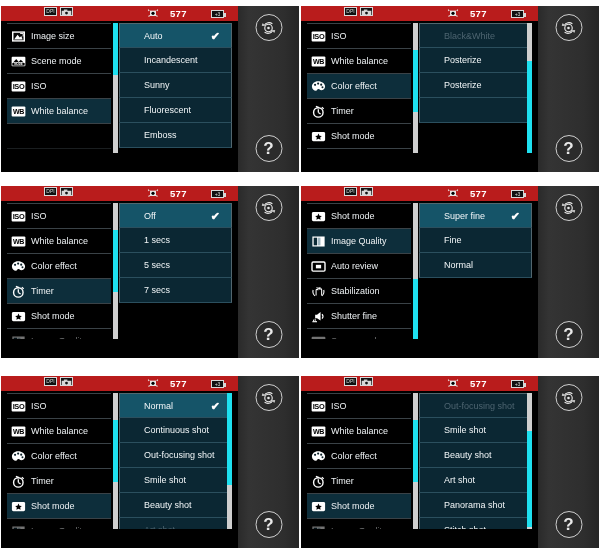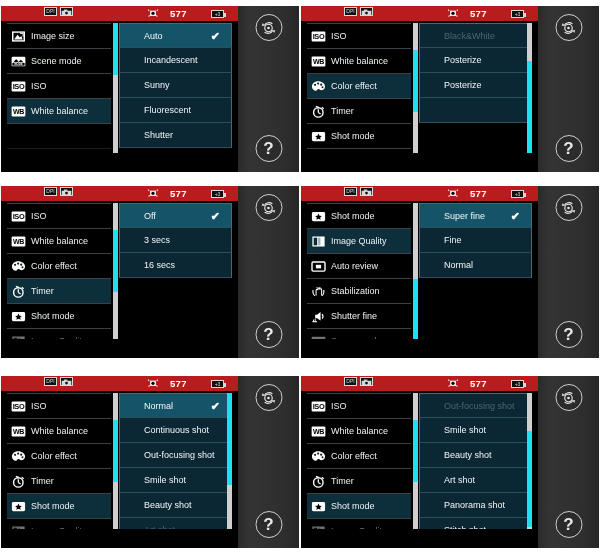--- a/index.html
+++ b/index.html
@@ -254,21 +254,21 @@
               <div class="orow">
                 <span>Incandescent</span>
               </div>
               <div class="orow">
                 <span>Sunny</span>
               </div>
               <div class="orow">
                 <span>Fluorescent</span>
               </div>
               <div class="orow">
-                <span>Shutter</span>
+                <span>Emboss</span>
               </div>
             </div>
           </div>
         </div>
         <div class="grip">
     <div class="grip-btn top">
       <svg width="16" height="16" viewBox="0 0 18 18">
         <circle cx="9" cy="9" r="4.2" stroke="#e9e9e9" stroke-width="1.3" fill="none"></circle>
         <circle cx="9" cy="9" r="1.5" fill="#e9e9e9"></circle>
         <path d="M4.2 6.2 A6 6 0 0 1 13.4 4.4" stroke="#e9e9e9" stroke-width="1.3" fill="none"></path>
@@ -493,24 +493,27 @@
             </div>
             <div class="divbar" style="top: 2px; height: 136px;">
               <div class="thumb" style="top: 27px; height: 62px;"></div>
             </div>
             <div class="optlist">
               <div class="orow sel">
                 <span>Off</span>
                 <span class="chk">✔</span>
               </div>
               <div class="orow">
-                <span>3 secs</span>
-              </div>
-              <div class="orow">
-                <span>16 secs</span>
+                <span>1 secs</span>
+              </div>
+              <div class="orow">
+                <span>5 secs</span>
+              </div>
+              <div class="orow">
+                <span>7 secs</span>
               </div>
             </div>
           </div>
         </div>
         <div class="grip">
     <div class="grip-btn top">
       <svg width="16" height="16" viewBox="0 0 18 18">
         <circle cx="9" cy="9" r="4.2" stroke="#e9e9e9" stroke-width="1.3" fill="none"></circle>
         <circle cx="9" cy="9" r="1.5" fill="#e9e9e9"></circle>
         <path d="M4.2 6.2 A6 6 0 0 1 13.4 4.4" stroke="#e9e9e9" stroke-width="1.3" fill="none"></path>

